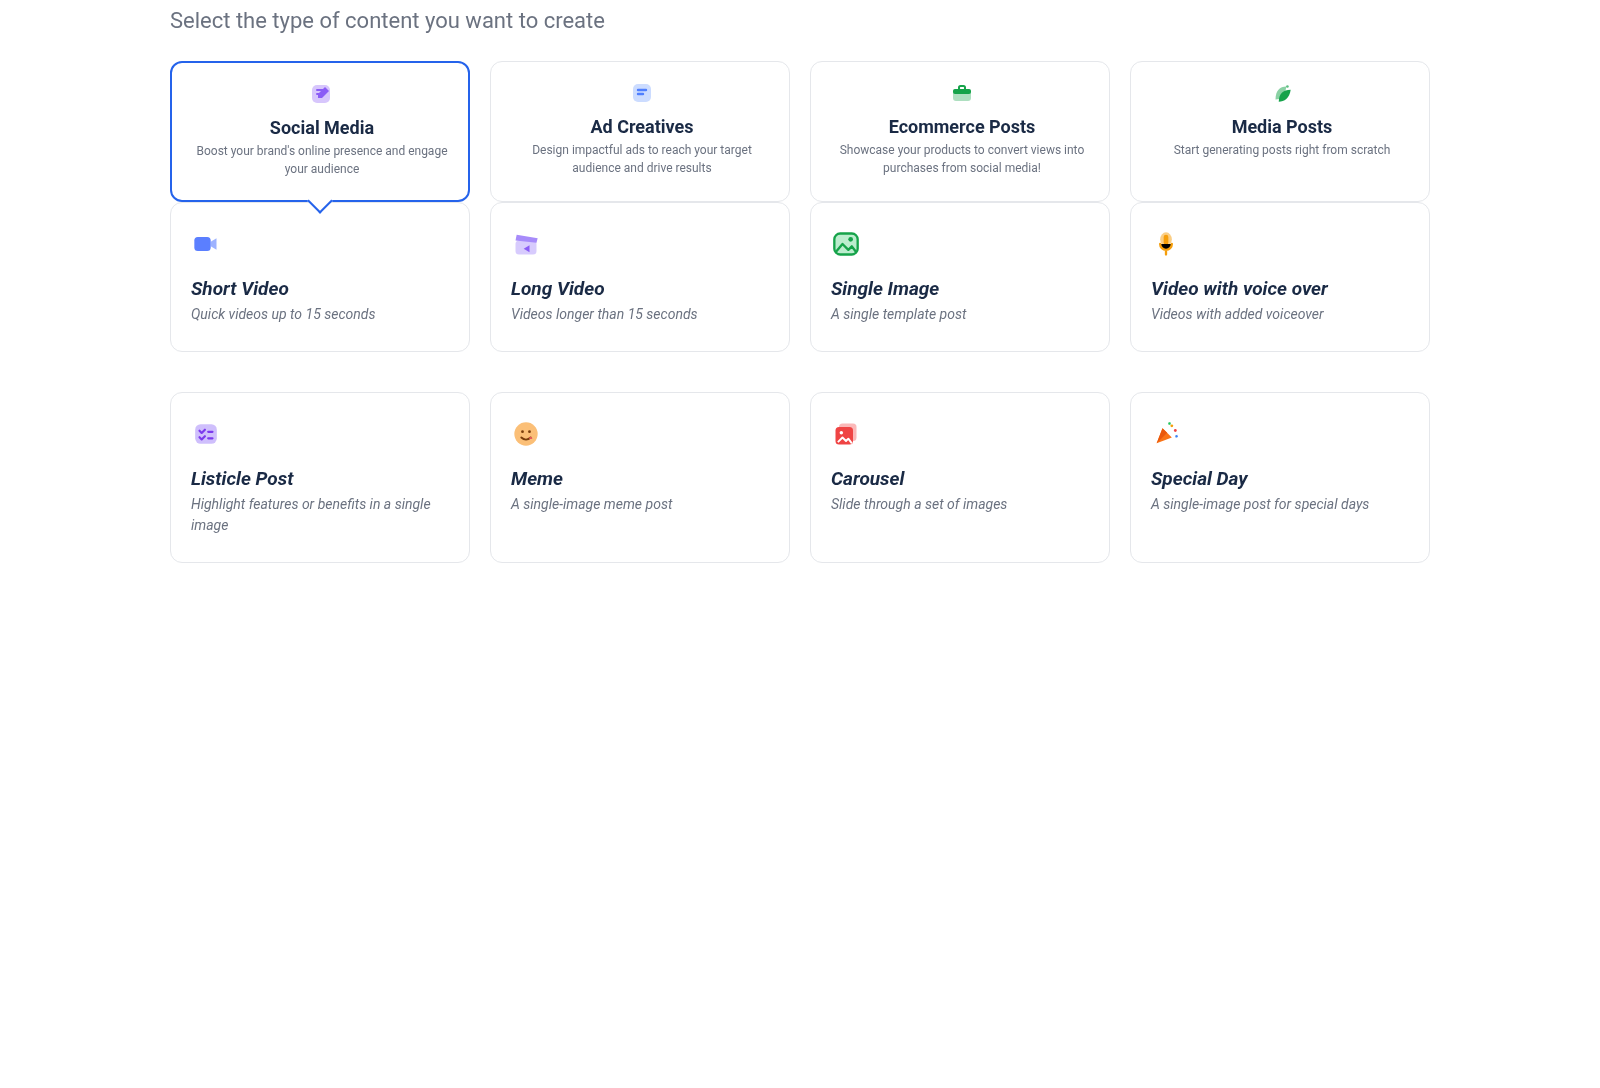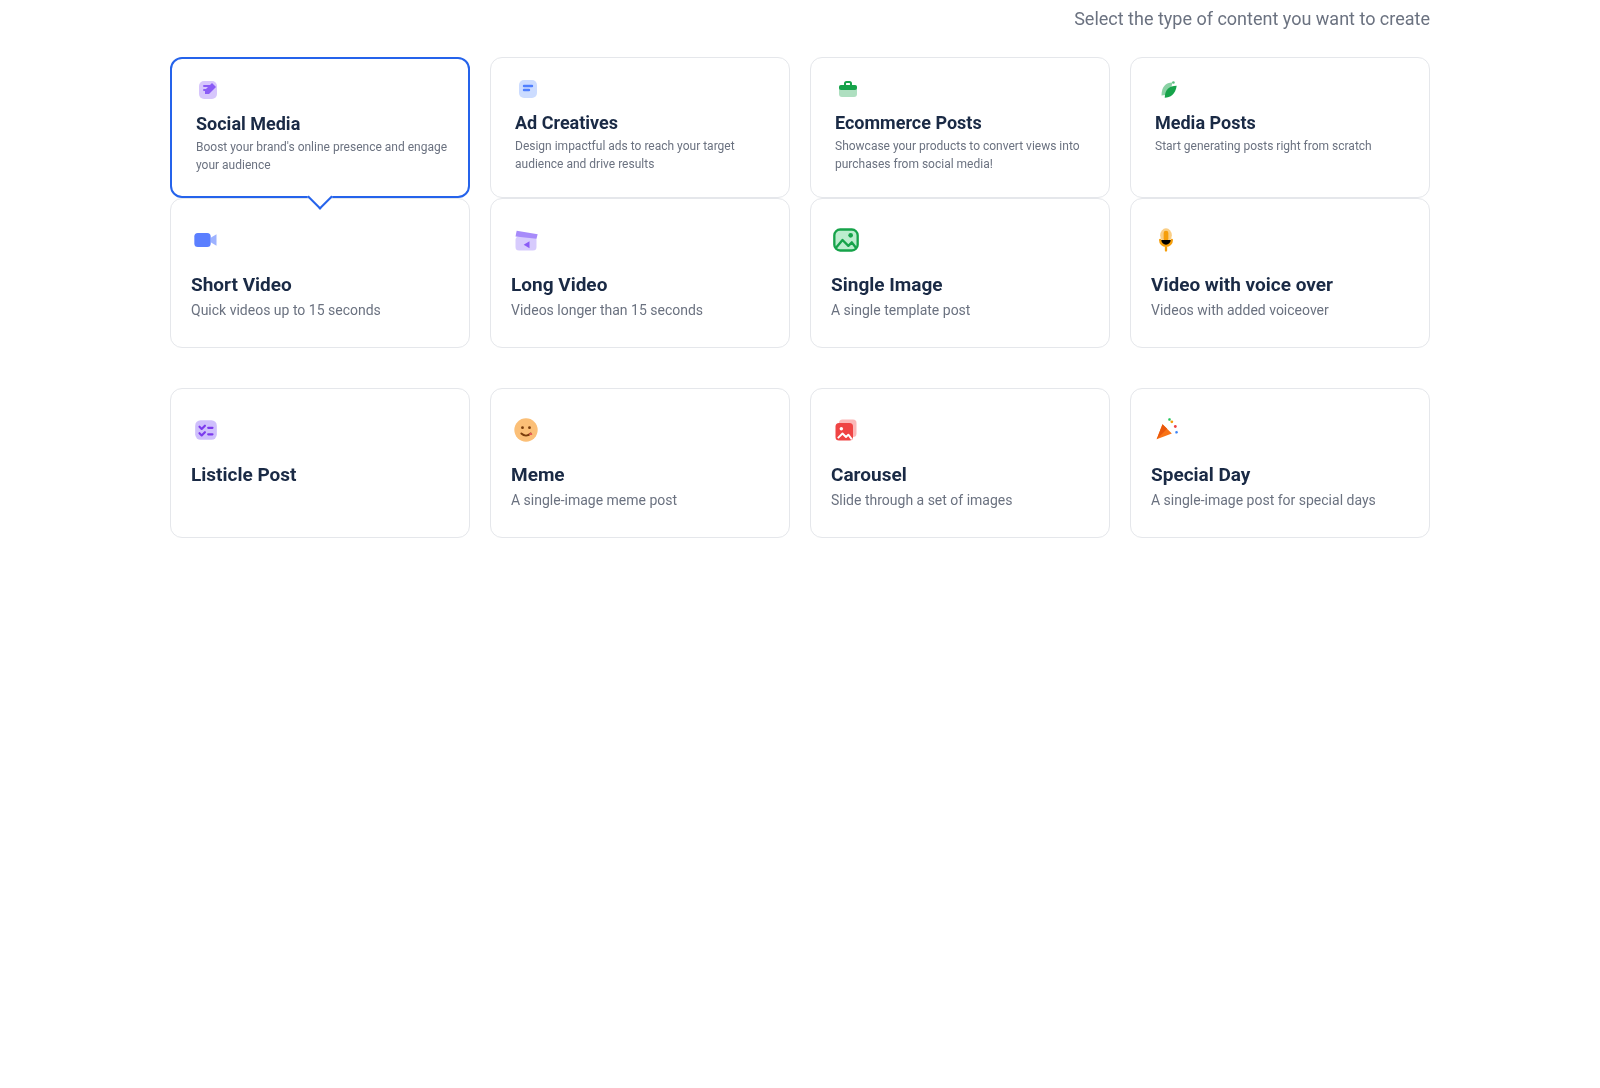--- a/index.html
+++ b/index.html
@@ -9,37 +9,38 @@
     font-family: -apple-system, BlinkMacSystemFont, "Segoe UI", Roboto, Helvetica, Arial, sans-serif;
     background: #ffffff;
     color: #1a2a45;
   }
   .page {
     max-width: 1320px;
     margin: 0 auto;
     padding: 0 30px 300px 30px;
   }
   .subtitle {
-    text-align: right;
+    text-align: left;
     color: #6b7280;
-    font-size: 18px;
+    font-size: 22px;
     margin: 8px 0 28px 0;
   }
   .grid {
     display: grid;
     grid-template-columns: repeat(4, 1fr);
     gap: 20px;
   }
   .card {
     border: 1px solid #e5e7eb;
     border-radius: 12px;
     padding: 18px 20px 22px 24px;
     background: #fff;
     cursor: pointer;
     position: relative;
+    text-align: center;
   }
   .card .icon {
     width: 26px;
     height: 26px;
     margin-bottom: 10px;
     display: inline-flex;
     align-items: center;
     justify-content: center;
   }
   .card .title {
@@ -79,20 +80,21 @@
     grid-template-columns: repeat(4, 1fr);
     gap: 20px 20px;
     row-gap: 40px;
   }
   .creative-card {
     border: 1px solid #e5e7eb;
     border-radius: 12px;
     padding: 26px 20px 26px 20px;
     background: #fff;
     cursor: pointer;
+    font-style: italic;
   }
   .creative-card .icon {
     width: 30px;
     height: 30px;
     margin-bottom: 18px;
     display: inline-flex;
     align-items: center;
     justify-content: center;
   }
   .creative-card .title {
@@ -218,20 +220,21 @@
 
     <div class="creative-card">
       <span class="icon">
         <svg width="26" height="26" viewBox="0 0 24 24">
           <rect x="2" y="3" width="20" height="18" rx="5" fill="#a78bfa" opacity="0.55"></rect>
           <path d="M6 9l2 2 3-3M6 15l2 2 3-3" stroke="#7c3aed" stroke-width="2" stroke-linecap="round" stroke-linejoin="round" fill="none"></path>
           <path d="M14 10h4M14 16h4" stroke="#7c3aed" stroke-width="2" stroke-linecap="round"></path>
         </svg>
       </span>
       <div class="title">Listicle Post</div>
+      <div class="desc">Highlight features or benefits in a single image</div>
     </div>
 
     <div class="creative-card">
       <span class="icon">
         <svg width="28" height="28" viewBox="0 0 24 24">
           <circle cx="12" cy="12" r="10" fill="#fbbf77"></circle>
           <circle cx="9" cy="10" r="1.2" fill="#7a3d0c"></circle>
           <circle cx="15" cy="10" r="1.2" fill="#7a3d0c"></circle>
           <path d="M8 15c1.2 1.2 2.6 1.8 4 1.8s2.8-.6 4-1.8" stroke="#7a3d0c" stroke-width="1.6" fill="none" stroke-linecap="round"></path>
           <path d="M15 15q1 1 2 0" stroke="#e65a5a" stroke-width="1.6" fill="none"></path>

